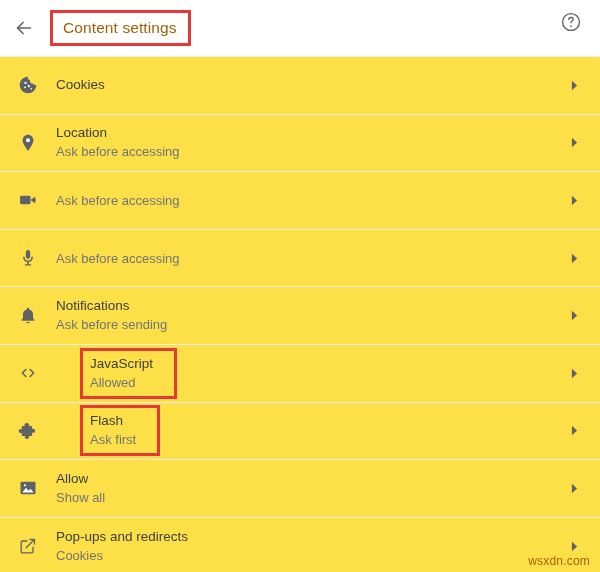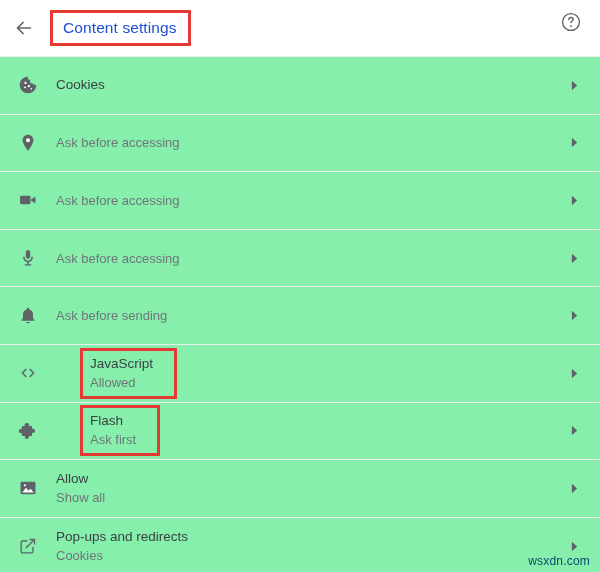--- a/index.html
+++ b/index.html
@@ -38,21 +38,21 @@
   .back-arrow svg { display: block; }
 
   .title-wrap {
     position: relative;
     display: inline-block;
     padding: 9px 14px 9px 13px;
     margin-left: 2px;
   }
   .page-title {
     font-size: 15.5px;
-    color: #1d4ed8;
+    color: #a16207;
     letter-spacing: .1px;
     line-height: 18px;
     white-space: nowrap;
   }
   .help-btn {
     position: absolute;
     right: 16px;
     top: 11px;
     width: 24px;
     height: 24px;
@@ -76,21 +76,21 @@
   .list {
     position: relative;
   }
   .row {
     position: relative;
     display: flex;
     align-items: center;
     height: 57.6px;
     padding: 0 16px 0 0;
     border-top: 1px solid #ededed;
-    background: #86efac;
+    background: #fde047;
     cursor: pointer;
     box-sizing: border-box;
   }
   .row:first-child { border-top: 1px solid #ededed; }
 
   .row-icon {
     width: 56px;
     flex: none;
     display: flex;
     align-items: center;
@@ -148,21 +148,21 @@
     pointer-events: none;
   }
   .row-text-inner.boxed { padding: 7px 24px 7px 10px; margin-left: 24px; }
 
   
   .watermark {
     position: absolute;
     right: 10px;
     bottom: 4px;
     font-size: 12px;
-    color: #0c4a6e;
+    color: #a16207;
     letter-spacing: .2px;
     z-index: 6;
   }
 </style>
 </head>
 <body>
 
 <div class="header">
 
   <div class="back-arrow">
@@ -212,20 +212,21 @@
 
   <div class="row">
     <div class="row-icon">
       <svg width="20" height="20" viewBox="0 0 24 24" fill="#5f6368">
         <path d="M12 2.2c-3.6 0-6.5 2.9-6.5 6.5 0 4.9 6.5 12.6 6.5 12.6s6.5-7.7 6.5-12.6c0-3.6-2.9-6.5-6.5-6.5z"></path>
         <circle cx="12" cy="8.7" r="2.4" fill="#ffffff"></circle>
       </svg>
     </div>
     <div class="row-text">
       <div class="row-text-inner">
+        <div class="row-title">Location</div>
         <div class="row-sub">Ask before accessing</div>
       </div>
     </div>
     <div class="chevron">
       <svg width="11" height="11" viewBox="0 0 10 10" fill="#5f6368">
           <path d="M2.6 0.6 L7.4 5 L2.6 9.4 Z"></path>
         </svg>
     </div>
   </div>
 
@@ -269,20 +270,21 @@
 
   <div class="row">
     <div class="row-icon">
       <svg width="20" height="20" viewBox="0 0 24 24" fill="#5f6368">
         <path d="M12 2.2a1.5 1.5 0 0 0-1.5 1.5v.6A6 6 0 0 0 6 10.1v4.3l-1.6 2.3a.7.7 0 0 0 .6 1.1h14a.7.7 0 0 0 .6-1.1L18 14.4v-4.3a6 6 0 0 0-4.5-5.8v-.6A1.5 1.5 0 0 0 12 2.2z"></path>
         <path d="M9.8 19.1a2.3 2.3 0 0 0 4.4 0z"></path>
       </svg>
     </div>
     <div class="row-text">
       <div class="row-text-inner">
+        <div class="row-title">Notifications</div>
         <div class="row-sub">Ask before sending</div>
       </div>
     </div>
     <div class="chevron">
       <svg width="11" height="11" viewBox="0 0 10 10" fill="#5f6368">
           <path d="M2.6 0.6 L7.4 5 L2.6 9.4 Z"></path>
         </svg>
     </div>
   </div>
 

